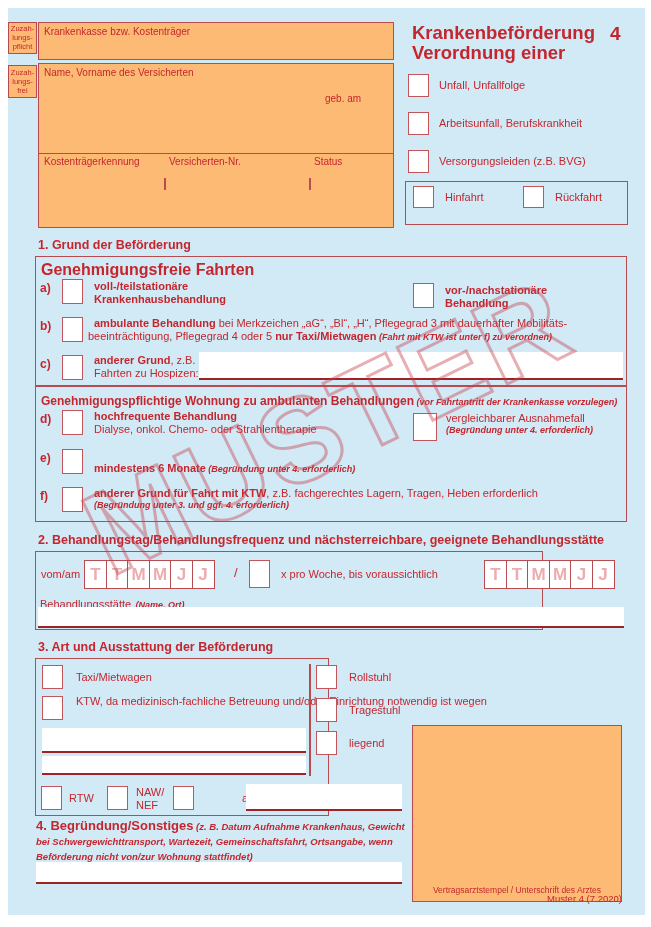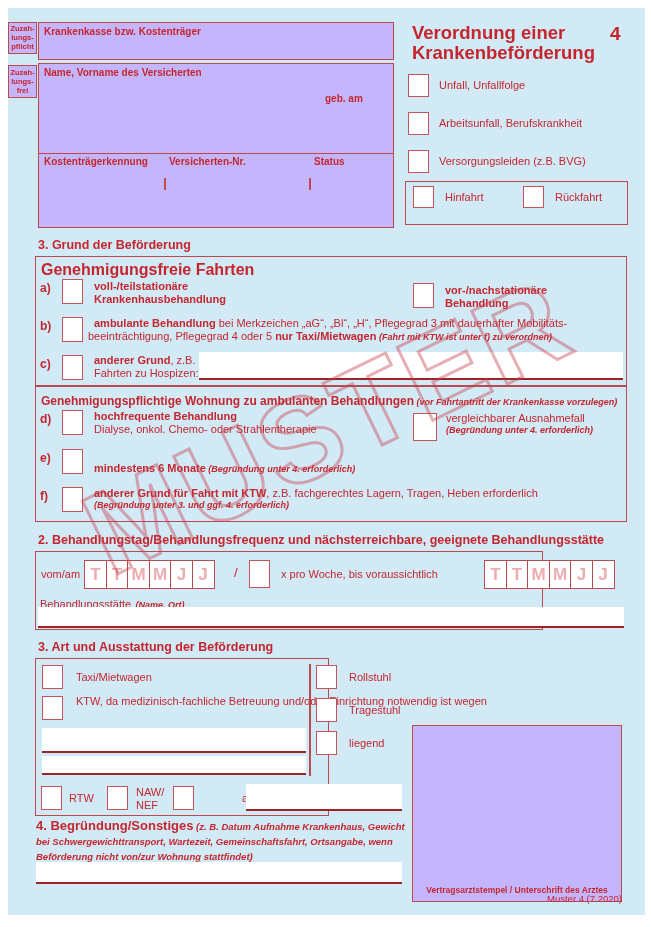--- a/index.html
+++ b/index.html
@@ -2,21 +2,21 @@
 <html><head>
 <meta charset="utf-8">
 <style>
   html,body{margin:0;padding:0;background:#fff;}
   .page{position:relative;width:651px;height:927px;background:#ffffff;overflow:hidden;
         font-family:"Liberation Sans","DejaVu Sans",sans-serif;color:#c5262d;}
   .bg{position:absolute;left:8px;top:8px;width:637px;height:907px;background:#d2e9f6;}
   .abs{position:absolute;}
   .box{position:absolute;border:1.5px solid #b84a50;box-sizing:border-box;}
   .thin{border-width:1px;}
-  .white{background:#c4b5fd;font-weight:bold;}
+  .white{background:#fdba74;}
   .t{font-size:11px;line-height:13px;}
   .b{font-weight:bold;}
   .h{font-size:12.5px;font-weight:bold;line-height:14px;white-space:nowrap;}
   .lbl{font-size:10px;line-height:11px;}
   .it{font-style:italic;font-weight:bold;font-size:9px;}
   .pre{white-space:pre-line;}
   .nw{white-space:nowrap;}
   .cb{position:absolute;width:21px;height:24px;background:#fff;border:1.5px solid #c2555b;box-sizing:border-box;}
   .tick{position:absolute;width:2px;background:#b84a50;}
   .inp{position:absolute;background:#fff;border-bottom:2px solid #9f2227;box-sizing:border-box;}
@@ -59,40 +59,40 @@
       <div class="lbl abs" style="left:5px;top:2px;">Kostenträgerkennung</div>
       <div class="lbl abs" style="left:130px;top:2px;">Versicherten-Nr.</div>
       <div class="lbl abs" style="left:275px;top:2px;">Status</div>
       <div class="tick tickb" style="left:125px;"></div>
       <div class="tick tickb" style="left:270px;"></div>
     </div>
 
   </div>
 
   <div class="abs" style="left:412px;top:23px;font-size:18.5px;line-height:20px;font-weight:bold;">
+    <div>Krankenbeförderung</div>
     <div>Verordnung einer</div>
-    <div>Krankenbeförderung</div>
   </div>
   <div class="abs" style="left:610px;top:23px;font-size:19px;font-weight:bold;">4</div>
 
   <span class="cb" style="left:408px;top:74px;height:23px;"></span>
   <div class="t abs" style="left:439px;top:79px;">Unfall, Unfallfolge</div>
   <span class="cb" style="left:408px;top:112px;height:23px;"></span>
   <div class="t abs" style="left:439px;top:117px;">Arbeitsunfall, Berufskrankheit</div>
   <span class="cb" style="left:408px;top:150px;height:23px;"></span>
   <div class="t abs" style="left:439px;top:155px;">Versorgungsleiden (z.B. BVG)</div>
 
   <div class="box thin" style="left:405px;top:181px;width:223px;height:44px;">
     <span class="cb" style="left:7px;top:4px;height:22px;"></span>
     <div class="t abs" style="left:39px;top:9px;">Hinfahrt</div>
     <span class="cb" style="left:117px;top:4px;height:22px;"></span>
     <div class="t abs" style="left:149px;top:9px;">Rückfahrt</div>
   </div>
 
-  <div class="h abs" style="left:38px;top:238px;">3. Grund der Beförderung</div>
+  <div class="h abs" style="left:38px;top:238px;">1. Grund der Beförderung</div>
   <div class="box" style="left:35px;top:256px;width:592px;height:266px;">
     <div class="abs b" style="left:5px;top:4px;font-size:16px;">Genehmigungsfreie Fahrten</div>
 
     <div class="abs b" style="left:4px;top:24px;font-size:12px;">a)</div>
     <span class="cb" style="left:26px;top:22px;height:25px;"></span>
     <div class="t b pre abs" style="left:58px;top:23px;">voll-/teilstationäre
 Krankenhausbehandlung</div>
     <span class="cb" style="left:377px;top:26px;height:25px;"></span>
     <div class="t b pre abs" style="left:409px;top:27px;">vor-/nachstationäre
 Behandlung</div>

